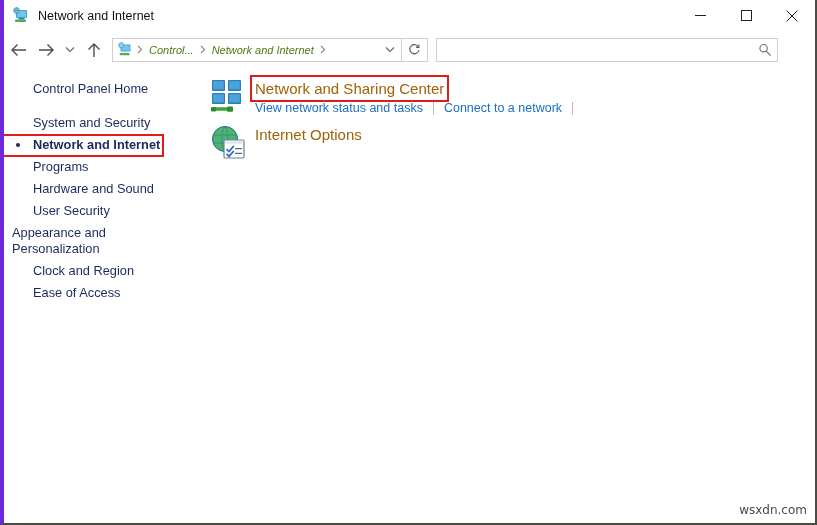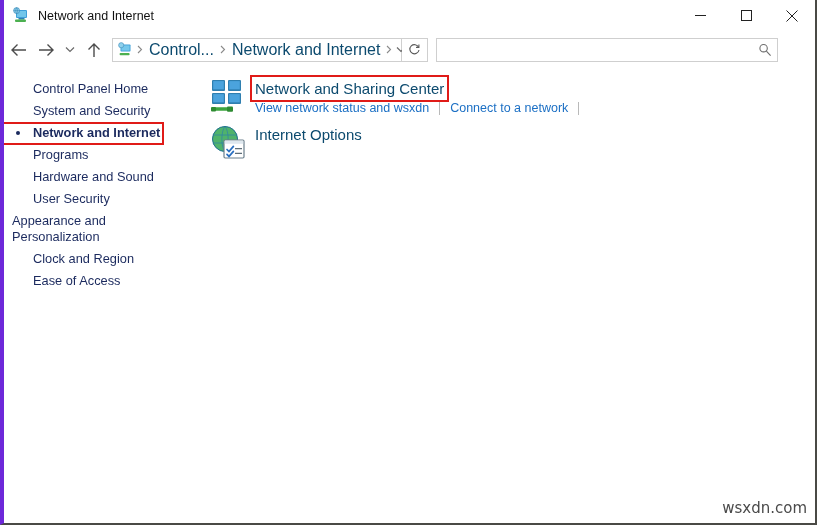--- a/index.html
+++ b/index.html
@@ -92,24 +92,25 @@
     box-sizing: border-box;
   }
   .crumb-icon {
     width: 16px;
     height: 16px;
     margin-left: 4px;
     flex: 0 0 auto;
     display: block;
   }
   .crumb {
-    font-size: 16px;
-    color: #0c4a6e;
+    font-size: 11px;
+    color: #4d7c0f;
     white-space: nowrap;
     padding: 0 2px;
+    font-style: italic;
   }
   .crumb-sep {
     color: #707070;
     font-size: 11px;
     padding: 0 4px;
     display: flex;
     align-items: center;
   }
   .crumb-sep svg { display: block; }
   .addr-spacer { flex: 1 1 auto; }
@@ -180,21 +181,21 @@
   }
   .side-item {
     position: relative;
     font-size: 12.8px;
     color: #1b2a5e;
     line-height: 16px;
     padding: 3px 0 3px 29px;
     white-space: nowrap;
     cursor: default;
   }
-  .side-item.home { margin-bottom: 0; }
+  .side-item.home { margin-bottom: 12px; }
   .side-item.two-line { white-space: normal; width: 120px; line-height: 16px; padding-left: 8px; }
   .side-item.selected {
     font-weight: bold;
   }
   .side-bullet {
     position: absolute;
     left: 12px;
     top: 9px;
     width: 4px;
     height: 4px;
@@ -232,21 +233,21 @@
   }
   .cat-body {
     padding-top: 1px;
   }
   .cat-title-wrap {
     position: relative;
     display: inline-block;
   }
   .cat-title {
     font-size: 15px;
-    color: #0c4a6e;
+    color: #a16207;
     line-height: 20px;
     white-space: nowrap;
     cursor: default;
   }
   .cat-title-box {
     position: absolute;
     left: -5px;
     top: -4px;
     right: -5px;
     bottom: -3px;
@@ -272,21 +273,21 @@
     background: #b9b9b9;
     margin: 0 10px;
     flex: 0 0 auto;
   }
 
   
   .watermark {
     position: absolute;
     right: 8px;
     bottom: 6px;
-    font-size: 15px;
+    font-size: 12px;
     color: #4a4a4a;
     font-family: "DejaVu Sans", sans-serif;
     margin-top: 40px;
   }
 </style>
 </head>
 <body>
 
 <div id="app">
 
@@ -441,21 +442,21 @@
           <path d="M5 31 L20 31" stroke="#3da53f" stroke-width="3.4" stroke-linecap="round"></path>
           <rect x="2" y="29" width="5" height="4.6" rx="1" fill="#2e8b32"></rect>
           <rect x="18" y="28.6" width="6" height="5.2" rx="1" fill="#2e8b32"></rect>
         </svg>
         <div class="cat-body">
           <div class="cat-title-wrap">
             <div class="cat-title">Network and Sharing Center</div>
             <span class="cat-title-box"></span>
           </div>
           <div class="cat-links">
-            <span class="cat-link">View network status and wsxdn</span>
+            <span class="cat-link">View network status and tasks</span>
             <span class="link-sep"></span>
             <span class="cat-link">Connect to a network</span>
             <span class="link-sep"></span>
           </div>
         </div>
       </div>
 
       <div class="cat-row">
         <svg class="cat-icon" viewBox="0 0 38 38">
           <circle cx="16" cy="15" r="12.5" fill="#39a0d8"></circle>

